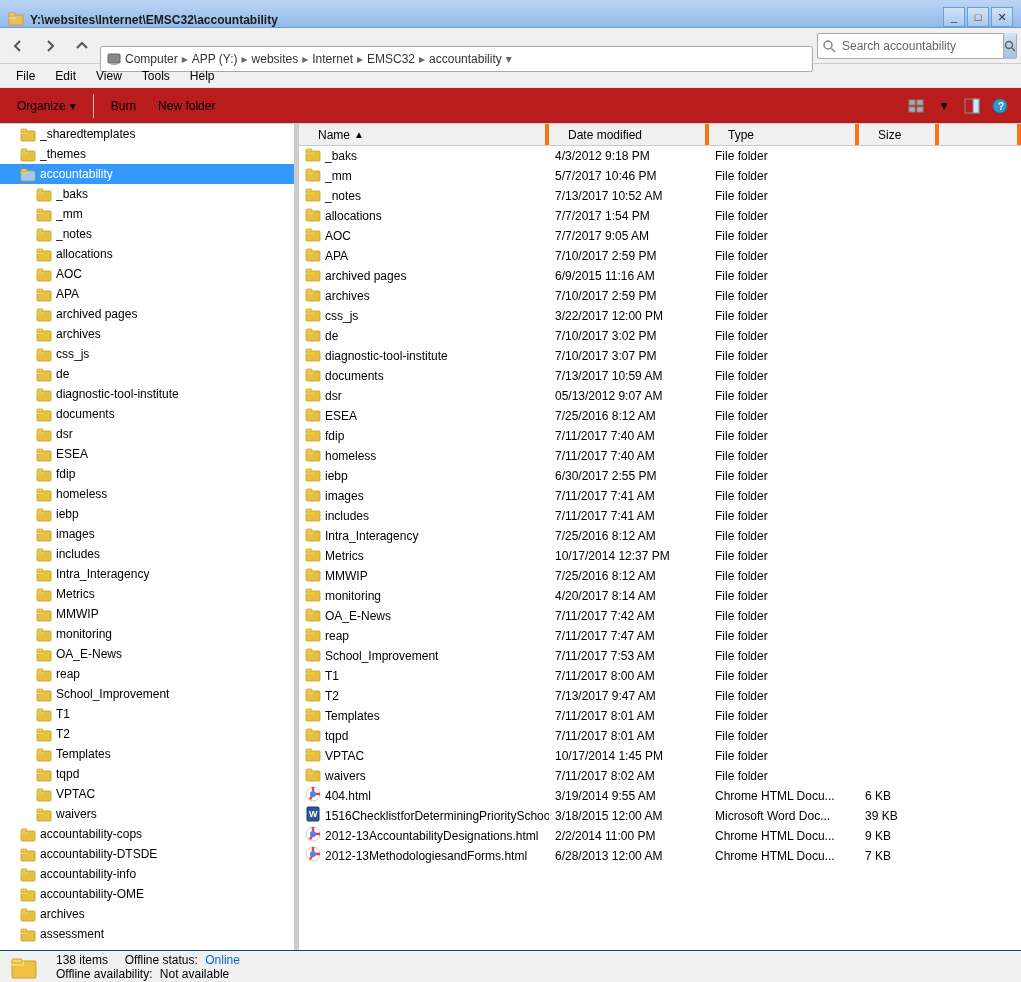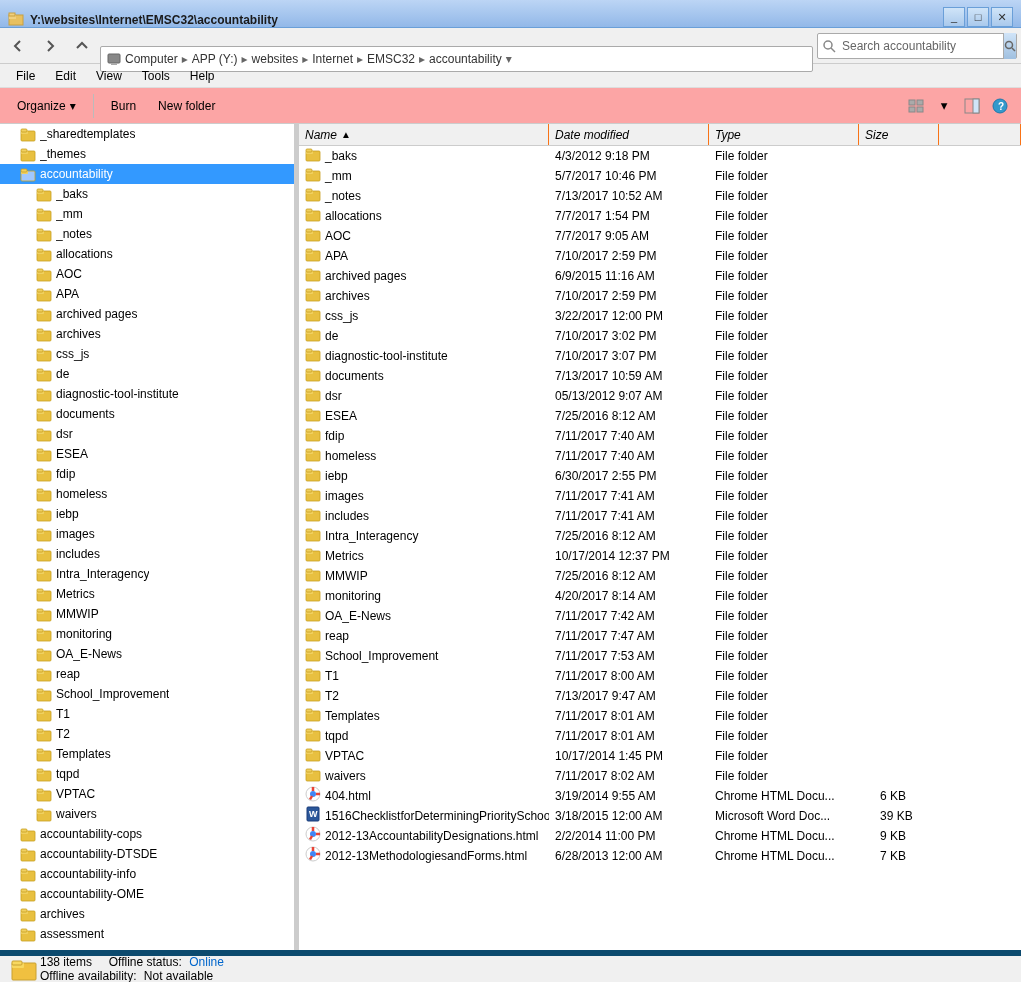--- a/index.html
+++ b/index.html
@@ -64,21 +64,21 @@
     
     .menu-bar {
       height: 24px; background: #f0f0f0; display: flex;
       align-items: center; padding: 0 8px; gap: 4px;
       border-bottom: 1px solid #ddd;
     }
     .menu-item { padding: 2px 8px; cursor: pointer; font-size: 12px; }
 
     
     .toolbar {
-      height: 36px; background: #fca5a5; display: flex;
+      height: 36px; background: #b91c1c; display: flex;
       align-items: center; padding: 0 8px; gap: 4px;
       border-bottom: 1px solid #ccc;
     }
     .toolbar-btn {
       height: 28px; padding: 0 8px; border: 1px solid transparent;
       background: transparent; cursor: pointer; font-size: 12px;
       display: flex; align-items: center; gap: 4px; border-radius: 2px;
     }
     .toolbar-sep { width: 1px; height: 24px; background: #bbb; margin: 0 4px; }
     .toolbar-spacer { flex: 1; }
@@ -109,48 +109,48 @@
 
     
     .right-panel { flex: 1; display: flex; flex-direction: column; background: white; overflow: hidden; }
 
     
     .col-headers {
       display: flex; border-bottom: 1px solid #ccc;
       background: #f0f0f0; height: 22px; flex-shrink: 0;
     }
     .col-header {
-      display: flex; align-items: center; padding: 0 6px;
-      font-size: 12px; border-right: 1px solid #f97316;
-      cursor: pointer; white-space: nowrap; font-style: italic;
+      display: flex; align-items: center; padding: 0 19px;
+      font-size: 12px; border-right: 4px solid #f97316;
+      cursor: pointer; white-space: nowrap;
     }
     .col-name { flex: 0 0 250px; }
     .col-date { flex: 0 0 160px; }
     .col-type { flex: 0 0 150px; }
     .col-size { flex: 0 0 80px; }
     .col-rest { flex: 1; }
     .sort-indicator { margin-left: 4px; font-size: 10px; }
 
     
     .file-list { flex: 1; overflow-y: auto; overflow-x: hidden; }
     .file-row {
       display: flex; align-items: center; height: 20px;
       cursor: pointer; border-bottom: 1px solid transparent;
     }
     .file-cell { display: flex; align-items: center; padding: 0 6px; font-size: 12px; white-space: nowrap; overflow: hidden; }
     .file-cell.name { flex: 0 0 250px; gap: 4px; }
     .file-cell.date { flex: 0 0 160px; }
     .file-cell.type { flex: 0 0 150px; }
-    .file-cell.size { flex: 0 0 80px; margin-left: 15px; }
+    .file-cell.size { flex: 0 0 80px; }
     .file-cell.rest { flex: 1; }
 
     
     .status-bar {
-      height: 32px; background: #f0f0f0; border-top: 6px solid #0c4a6e;
-      display: flex; align-items: center; padding: 0 8px; gap: 0;
+      height: 32px; background: #f0f0f0; border-top: 1px solid #0c4a6e;
+      display: flex; align-items: center; padding: 0 8px; gap: 16px;
     }
     .status-icon { width: 32px; height: 32px; display: flex; align-items: center; justify-content: center; }
 
     
     .left-panel::-webkit-scrollbar { width: 16px; }
     .left-panel::-webkit-scrollbar-track { background: #f0f0f0; }
     .left-panel::-webkit-scrollbar-thumb { background: #b0b0b0; border: 1px solid #999; }
     .file-list::-webkit-scrollbar { width: 16px; }
     .file-list::-webkit-scrollbar-track { background: #f0f0f0; }
     .file-list::-webkit-scrollbar-thumb { background: #b0b0b0; border: 1px solid #999; }

